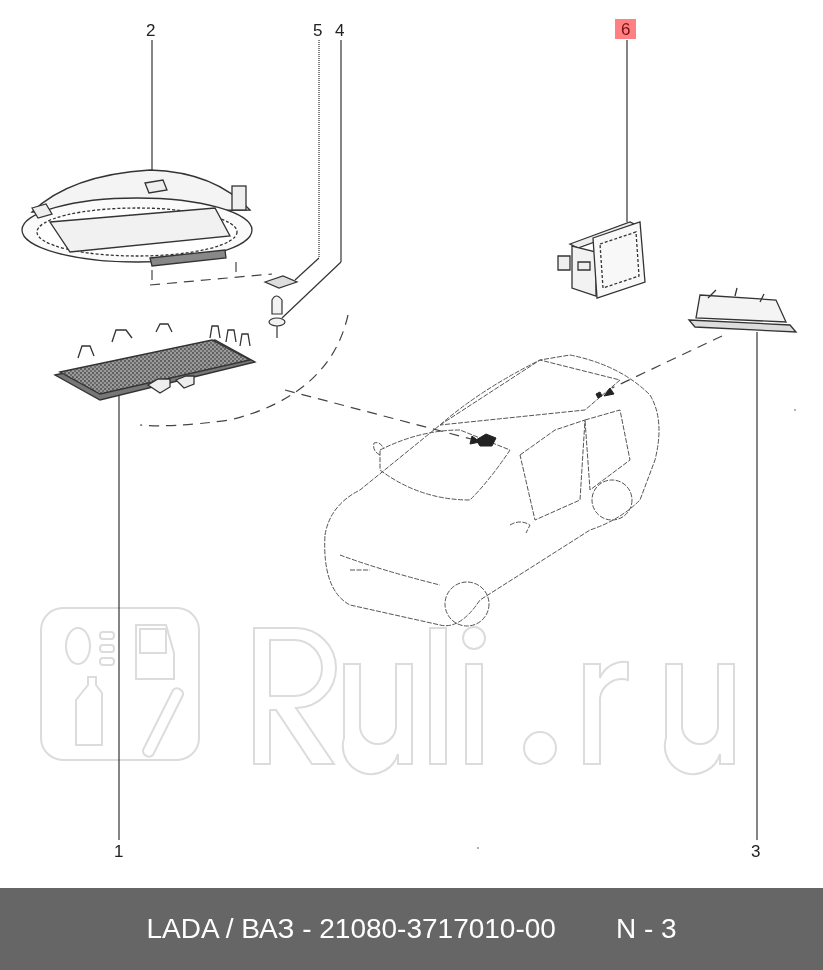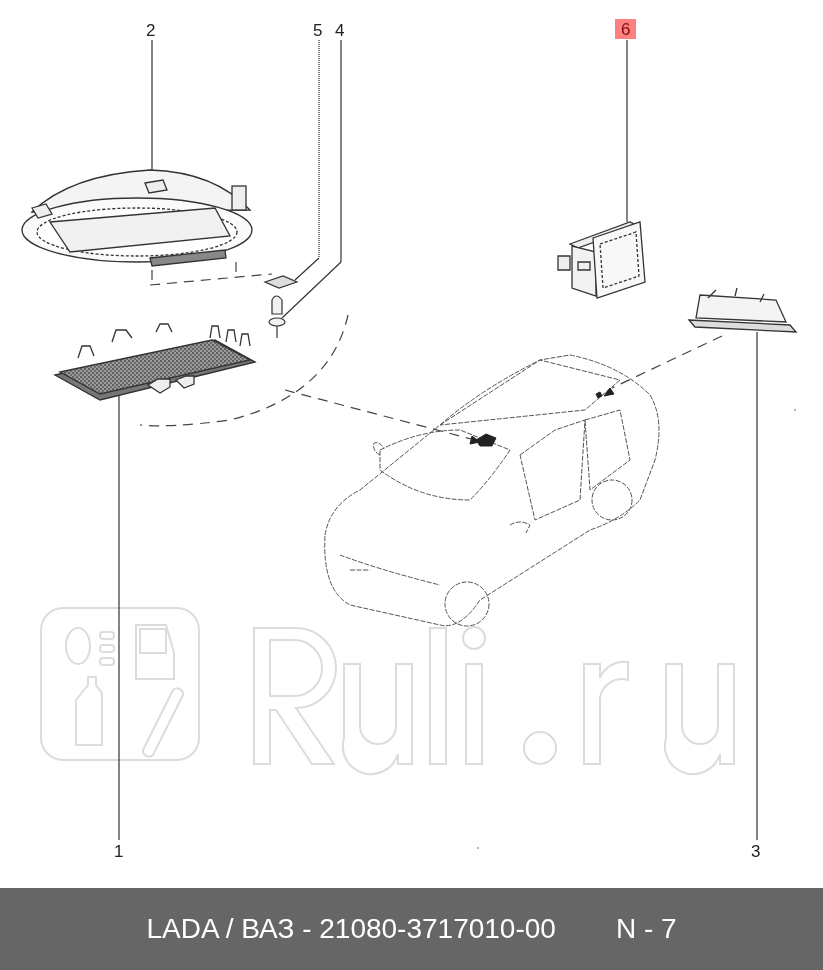--- a/index.html
+++ b/index.html
@@ -149,14 +149,14 @@
   <span class="callout" style="left:146px;top:22px;">2</span>
   <span class="callout" style="left:313px;top:22px;">5</span>
   <span class="callout" style="left:335px;top:22px;">4</span>
   <span class="callout hl" style="left:615px;top:19px;">6</span>
   <span class="callout" style="left:114px;top:843px;">1</span>
   <span class="callout" style="left:751px;top:843px;">3</span>
 </div>
 
 <div id="footer">
   <span class="part">LADA / ВАЗ - 21080-3717010-00</span>
-  <span>N - 7</span>
+  <span>N - 3</span>
 </div>
 
 </body></html>

